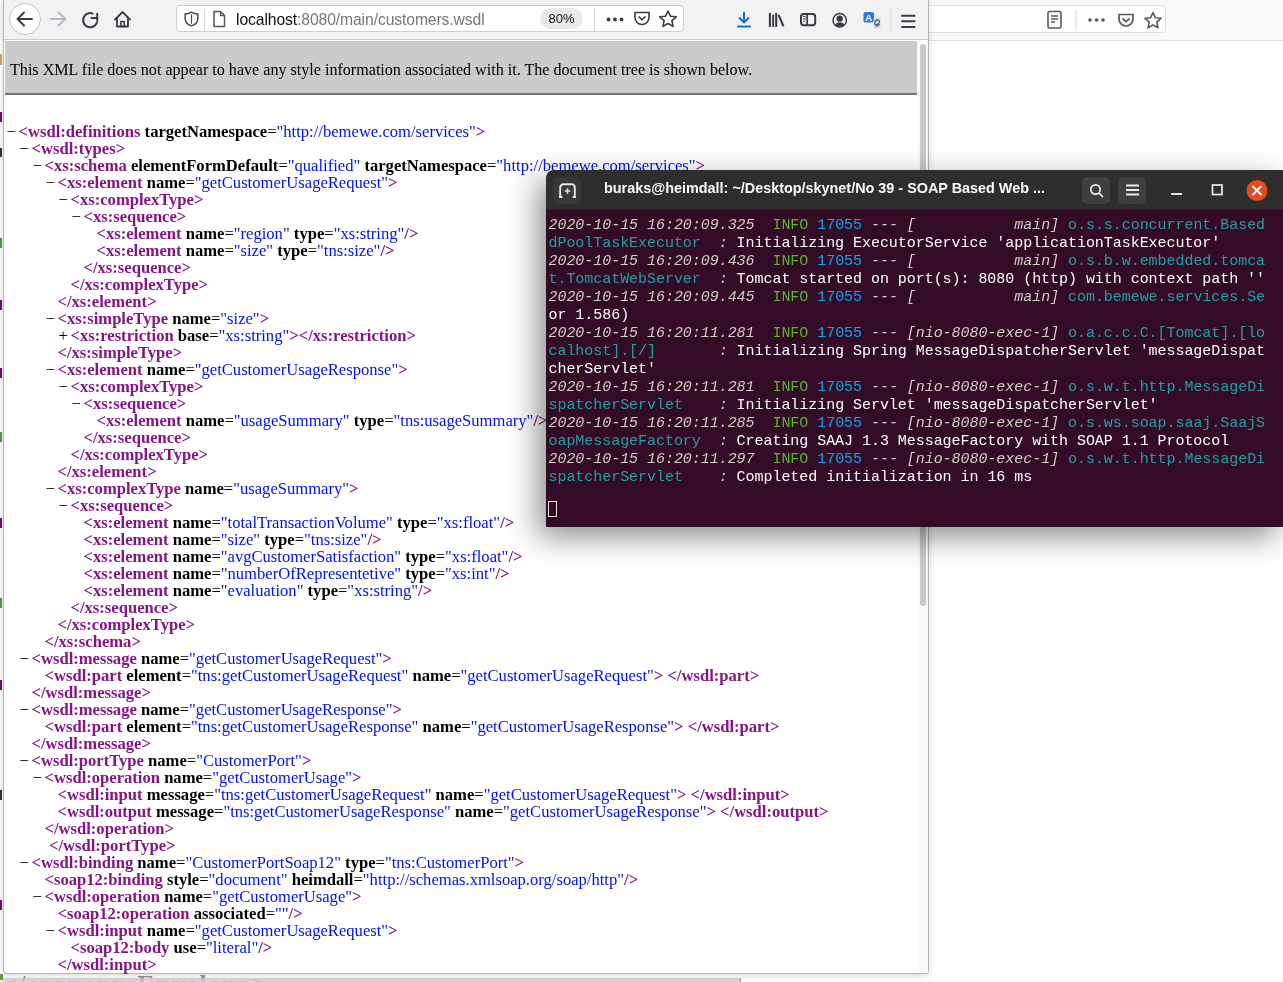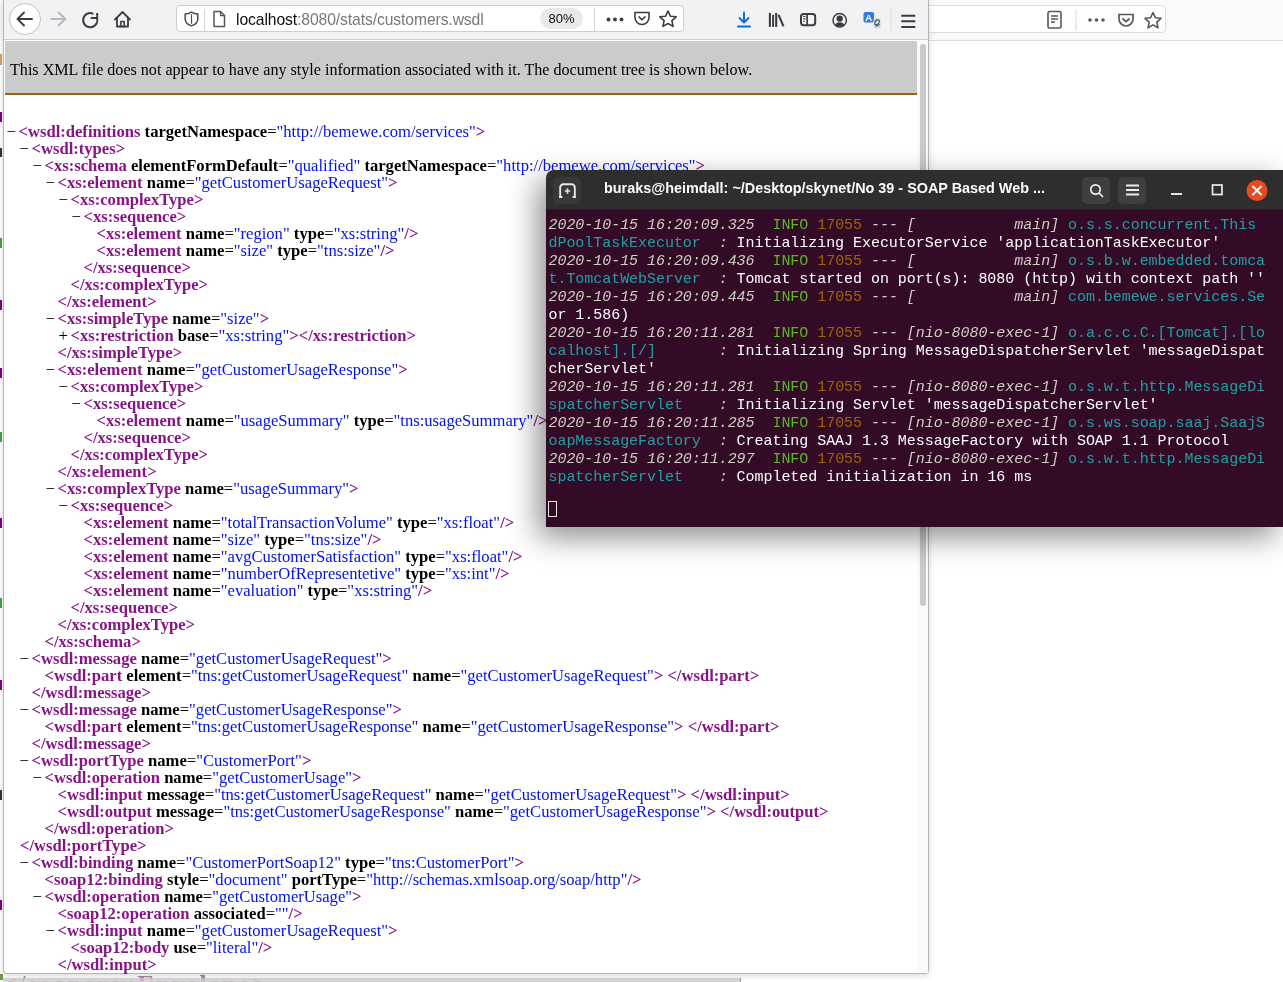--- a/index.html
+++ b/index.html
@@ -13,42 +13,42 @@
 #bgcontent { left:928px; top:41px; width:355px; height:941px; background:#fff; }
 #bgbottom { left:0px; top:974px; width:1283px; height:8px; background:#fff; }
 #bgbar { left:0px; top:977.5px; width:741px; height:4.5px; background:rgba(205,205,205,.82); border-right:1px solid #9a9a9a; }
 #bgtext { left:2px; top:974.5px; width:420px; height:7px; overflow:hidden; color:#7a3078; font:bold 26px "Liberation Serif",serif; opacity:.6; }
 
 
 #ffwin { left:3px; top:0px; width:926px; height:974px; background:#fff; border:1px solid #b5b5b8; border-top:none; box-shadow:0 2px 6px rgba(0,0,0,.15); border-radius:0 0 4px 4px; }
 #fftoolbar { left:0; top:0; width:924px; height:40px; background:#f2f2f4; border-bottom:1px solid #cccccc; }
 #ffurl { position:absolute; left:172px; top:5px; width:508px; height:27px; background:#fff; border:1px solid #cdcdd2; border-radius:4px; }
 .sep { position:absolute; width:1px; background:#d7d7db; }
-#ffbanner { left:1px; top:41px; width:912px; height:54px; background:#cbcbcb; border-bottom:2px solid #a16207; }
+#ffbanner { left:1px; top:41px; width:912px; height:54px; background:#cbcbcb; border-bottom:2px solid #737373; }
 #ffbanner div { margin:20px 0 0 5px; font:16.1px "Liberation Serif", serif; color:#000; }
 #scrolltrack { left:913px; top:41px; width:11px; height:932px; background:#fafafa; }
 #scrollthumb { left:916px; top:44px; width:6px; height:562px; background:#c9c9cd; border-radius:3px; }
 
 
 #tree { left:4px; top:123px; width:905px; font:16.6px "Liberation Serif", serif; color:#000; }
 #tree div { line-height:17px; white-space:pre; }
 #tree .x { display:inline-block; width:12px; }
 #tree .b { color:#871487; font-weight:bold; }
 #tree .a { color:#000; font-weight:bold; }
 #tree .v { color:#0011ee; }
 
 
 #term { left:546px; top:170px; width:737px; height:357px; border-radius:8px 0 0 0; box-shadow:-8px 10px 30px rgba(0,0,0,.45); }
 #termhead { left:0; top:0; width:737px; height:40px; background:#2e2e2e; border-radius:8px 0 0 0; border-bottom:1px solid #222; }
 #termbody { left:0; top:40px; width:737px; height:317px; background:#330b27; }
 #termtext { left:2.5px; top:7px; font:15px "Liberation Mono", monospace; letter-spacing:-0.045px; }
 #termtext div { height:18px; line-height:18px; white-space:pre; }
 .tg { color:#d2cdc4;font-style:italic; }
 .ti { color:#58b428; }
-.tp { color:#a16207; }
+.tp { color:#0ea5e9; }
 .tc { color:#21a0a4; }
 .tw { color:#ffffff; }
 #cursor { left:2px; top:291px; width:9px; height:16px; border:1.5px solid #e8e4df; }
 .hbtn { position:absolute; top:7px; width:28px; height:27px; background:#3f3f3f; border-radius:5px; }
 #termtitle { position:absolute; left:58px; top:10px; font:bold 14.4px "Liberation Sans",sans-serif; color:#fbfbfb; letter-spacing:0px }
 </style>
 </head>
 <body>
 <div id="stage">
 
@@ -126,21 +126,21 @@
       <g stroke="#4a4a4f" stroke-width="1.5" fill="none">
         <path d="M9.5 3.2 c2.5 1.7 4.3 1.8 6.3 1.8 v5 c0 4.2 -3.7 6 -6.3 6.9 c-2.6 -.9 -6.3 -2.7 -6.3 -6.9 v-5 c2 0 3.8 -.1 6.3 -1.8 z"></path>
         <path d="M9.5 5.3 v9.5" stroke-width="1.2"></path>
       </g>
       <line x1="22.5" y1="-1" x2="22.5" y2="22" stroke="#d7d7db"></line>
       <g stroke="#57575c" stroke-width="1.5" fill="none" stroke-linejoin="round">
         <path d="M32 2.5 h6.5 l4 4 V 17.5 h-10.5 z"></path>
         <path d="M38.5 2.5 v4 h4" stroke-width="1.3"></path>
       </g>
     </svg>
-    <div class="abs" style="left:232px;top:10.5px;font:15.7px 'Liberation Sans',sans-serif;color:#0c0c0d;letter-spacing:-0.1px">localhost<span style="color:#77777c">:8080/stats/customers.wsdl</span></div>
+    <div class="abs" style="left:232px;top:10.5px;font:15.7px 'Liberation Sans',sans-serif;color:#0c0c0d;letter-spacing:-0.1px">localhost<span style="color:#77777c">:8080/main/customers.wsdl</span></div>
     <div class="abs" style="left:536px;top:8px;width:43px;height:21px;background:#e9e9ec;border-radius:10.5px;text-align:center;font:13px 'Liberation Sans',sans-serif;color:#0c0c0d;line-height:21px">80%</div>
     <div class="sep" style="left:590px;top:8px;height:23px"></div>
     <svg class="abs" style="left:598px;top:9px" width="82" height="22" viewBox="0 0 82 22">
       <g fill="#3c3c40">
         <circle cx="6.5" cy="10.5" r="1.9"></circle>
           <circle cx="13" cy="10.5" r="1.9"></circle>
           <circle cx="19.5" cy="10.5" r="1.9"></circle>
       </g>
       <g stroke="#3c3c40" stroke-width="1.6" fill="none">
         <path d="M33 3.5 h14 v5 a7 7 0 0 1 -14 0 z"></path>
@@ -223,23 +223,23 @@
 <div style="margin-left:36.5px"><span class="b">&lt;wsdl:part </span><span class="a">element</span>=<span class="v">"tns:getCustomerUsageRequest"</span> <span class="a">name</span>=<span class="v">"getCustomerUsageRequest"</span><span class="b">&gt;</span> <span class="b">&lt;/wsdl:part&gt;</span></div>
 <div style="margin-left:23.5px"><span class="b">&lt;/wsdl:message&gt;</span></div>
 <div style="margin-left:11.5px"><span class="x">−</span><span class="b">&lt;wsdl:message </span><span class="a">name</span>=<span class="v">"getCustomerUsageResponse"</span><span class="b">&gt;</span></div>
 <div style="margin-left:36.5px"><span class="b">&lt;wsdl:part </span><span class="a">element</span>=<span class="v">"tns:getCustomerUsageResponse"</span> <span class="a">name</span>=<span class="v">"getCustomerUsageResponse"</span><span class="b">&gt;</span> <span class="b">&lt;/wsdl:part&gt;</span></div>
 <div style="margin-left:23.5px"><span class="b">&lt;/wsdl:message&gt;</span></div>
 <div style="margin-left:11.5px"><span class="x">−</span><span class="b">&lt;wsdl:portType </span><span class="a">name</span>=<span class="v">"CustomerPort"</span><span class="b">&gt;</span></div>
 <div style="margin-left:24.5px"><span class="x">−</span><span class="b">&lt;wsdl:operation </span><span class="a">name</span>=<span class="v">"getCustomerUsage"</span><span class="b">&gt;</span></div>
 <div style="margin-left:49.5px"><span class="b">&lt;wsdl:input </span><span class="a">message</span>=<span class="v">"tns:getCustomerUsageRequest"</span> <span class="a">name</span>=<span class="v">"getCustomerUsageRequest"</span><span class="b">&gt;</span> <span class="b">&lt;/wsdl:input&gt;</span></div>
 <div style="margin-left:49.5px"><span class="b">&lt;wsdl:output </span><span class="a">message</span>=<span class="v">"tns:getCustomerUsageResponse"</span> <span class="a">name</span>=<span class="v">"getCustomerUsageResponse"</span><span class="b">&gt;</span> <span class="b">&lt;/wsdl:output&gt;</span></div>
 <div style="margin-left:36.5px"><span class="b">&lt;/wsdl:operation&gt;</span></div>
-<div style="margin-left:12px"><span class="b">&lt;/wsdl:portType&gt;</span></div>
+<div style="margin-left:41px"><span class="b">&lt;/wsdl:portType&gt;</span></div>
 <div style="margin-left:11.5px"><span class="x">−</span><span class="b">&lt;wsdl:binding </span><span class="a">name</span>=<span class="v">"CustomerPortSoap12"</span> <span class="a">type</span>=<span class="v">"tns:CustomerPort"</span><span class="b">&gt;</span></div>
-<div style="margin-left:36.5px"><span class="b">&lt;soap12:binding </span><span class="a">style</span>=<span class="v">"document"</span> <span class="a">portType</span>=<span class="v">"http://schemas.xmlsoap.org/soap/http"</span><span class="b">/&gt;</span></div>
+<div style="margin-left:36.5px"><span class="b">&lt;soap12:binding </span><span class="a">style</span>=<span class="v">"document"</span> <span class="a">heimdall</span>=<span class="v">"http://schemas.xmlsoap.org/soap/http"</span><span class="b">/&gt;</span></div>
 <div style="margin-left:24.5px"><span class="x">−</span><span class="b">&lt;wsdl:operation </span><span class="a">name</span>=<span class="v">"getCustomerUsage"</span><span class="b">&gt;</span></div>
 <div style="margin-left:49.5px"><span class="b">&lt;soap12:operation </span><span class="a">associated</span>=<span class="v">""</span><span class="b">/&gt;</span></div>
 <div style="margin-left:37.5px"><span class="x">−</span><span class="b">&lt;wsdl:input </span><span class="a">name</span>=<span class="v">"getCustomerUsageRequest"</span><span class="b">&gt;</span></div>
 <div style="margin-left:62.5px"><span class="b">&lt;soap12:body </span><span class="a">use</span>=<span class="v">"literal"</span><span class="b">/&gt;</span></div>
 <div style="margin-left:49.5px"><span class="b">&lt;/wsdl:input&gt;</span></div>
     </div>
   </div>
 
   <div id="term" class="abs">
     <div id="termhead" class="abs">
@@ -262,21 +262,21 @@
       <path>
       <svg class="abs" style="left:624px;top:8px" width="113" height="26" viewBox="0 0 113 26">
         <path d="M1 16 h11" stroke="#ececec" stroke-width="1.9"></path>
         <rect x="42.5" y="7" width="9.5" height="9.5" stroke="#ececec" stroke-width="1.7" fill="none"></rect>
         <circle cx="87" cy="12.5" r="10.5" fill="#e8491f"></circle>
         <path d="M83 8.5 l8 8 M91 8.5 l-8 8" stroke="#fff" stroke-width="1.9" stroke-linecap="round"></path>
       </svg>
     </path></div>
     <div id="termbody" class="abs">
       <div id="termtext" class="abs">
-<div><span class="tg">2020-10-15 16:20:09.325  </span><span class="ti">INFO</span><span class="tg"> </span><span class="tp">17055</span><span class="tg"> --- [           main] </span><span class="tc">o.s.s.concurrent.This</span></div>
+<div><span class="tg">2020-10-15 16:20:09.325  </span><span class="ti">INFO</span><span class="tg"> </span><span class="tp">17055</span><span class="tg"> --- [           main] </span><span class="tc">o.s.s.concurrent.Based</span></div>
 <div><span class="tc">dPoolTaskExecutor</span><span class="tg">  : </span><span class="tw">Initializing ExecutorService 'applicationTaskExecutor'</span></div>
 <div><span class="tg">2020-10-15 16:20:09.436  </span><span class="ti">INFO</span><span class="tg"> </span><span class="tp">17055</span><span class="tg"> --- [           main] </span><span class="tc">o.s.b.w.embedded.tomca</span></div>
 <div><span class="tc">t.TomcatWebServer</span><span class="tg">  : </span><span class="tw">Tomcat started on port(s): 8080 (http) with context path ''</span></div>
 <div><span class="tg">2020-10-15 16:20:09.445  </span><span class="ti">INFO</span><span class="tg"> </span><span class="tp">17055</span><span class="tg"> --- [           main] </span><span class="tc">com.bemewe.services.Se</span></div>
 <div><span class="tw">or 1.586)</span></div>
 <div><span class="tg">2020-10-15 16:20:11.281  </span><span class="ti">INFO</span><span class="tg"> </span><span class="tp">17055</span><span class="tg"> --- [nio-8080-exec-1] </span><span class="tc">o.a.c.c.C.[Tomcat].[lo</span></div>
 <div><span class="tc">calhost].[/]</span><span class="tg">       : </span><span class="tw">Initializing Spring MessageDispatcherServlet 'messageDispat</span></div>
 <div><span class="tw">cherServlet'</span></div>
 <div><span class="tg">2020-10-15 16:20:11.281  </span><span class="ti">INFO</span><span class="tg"> </span><span class="tp">17055</span><span class="tg"> --- [nio-8080-exec-1] </span><span class="tc">o.s.w.t.http.MessageDi</span></div>
 <div><span class="tc">spatcherServlet</span><span class="tg">    : </span><span class="tw">Initializing Servlet 'messageDispatcherServlet'</span></div>

